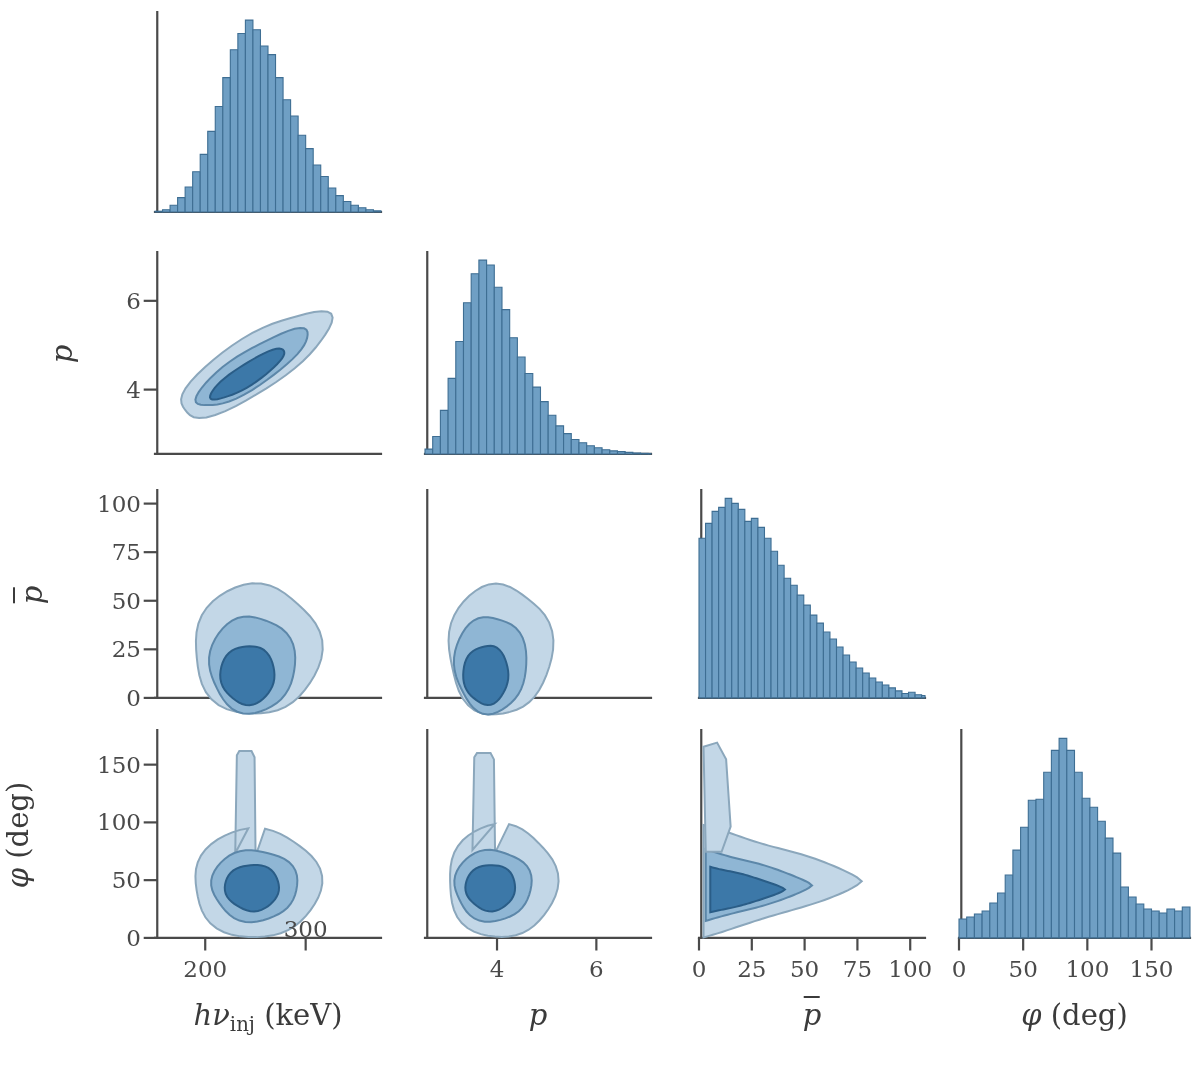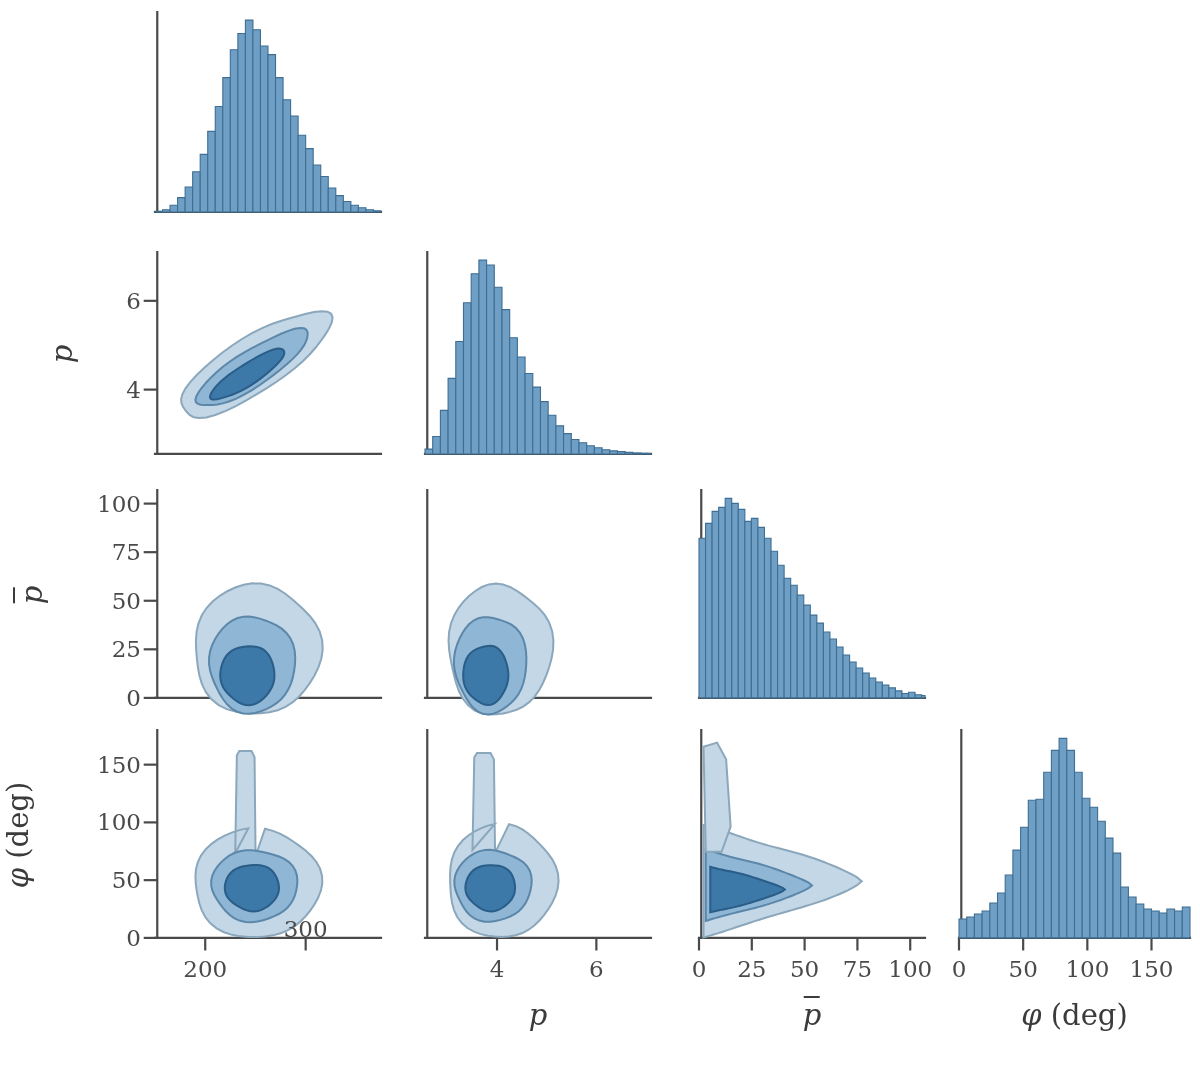--- a/index.html
+++ b/index.html
@@ -265,19 +265,20 @@
     <div class="ticklabel yt" style="left: auto; top: 300.825px; right: 1059px;">6</div>
     <div class="ticklabel yt" style="left: auto; top: 697.9px; right: 1059px;">0</div>
     <div class="ticklabel yt" style="left: auto; top: 649.325px; right: 1059px;">25</div>
     <div class="ticklabel yt" style="left: auto; top: 600.75px; right: 1059px;">50</div>
     <div class="ticklabel yt" style="left: auto; top: 552.176px; right: 1059px;">75</div>
     <div class="ticklabel yt" style="left: auto; top: 503.601px; right: 1059px;">100</div>
     <div class="ticklabel yt" style="left: auto; top: 937.9px; right: 1059px;">0</div>
     <div class="ticklabel yt" style="left: auto; top: 880.15px; right: 1059px;">50</div>
     <div class="ticklabel yt" style="left: auto; top: 822.4px; right: 1059px;">100</div>
     <div class="ticklabel yt" style="left: auto; top: 764.65px; right: 1059px;">150</div>
+    <div class="axlabel xl" style="left: 268px; top: 998px;">h<i>ν</i><span class="sub">inj</span> <span class="up">(keV)</span></div>
     <div class="axlabel xl" style="left: 538px; top: 998px;"><i>p</i></div>
     <div class="axlabel xl" style="left: 812px; top: 998px;"><span class="ovb"><i>p</i></span></div>
     <div class="axlabel xl" style="left: 1074.5px; top: 998px;"><i>φ</i> <span class="up">(deg)</span></div>
     <div class="axlabel yl" style="left: 62px; top: 354px; transform: translate(-50%, -50%) rotate(-90deg);"><i>p</i></div>
     <div class="axlabel yl" style="left: 32px; top: 595px; transform: translate(-50%, -50%) rotate(-90deg);"><span class="ovb"><i>p</i></span></div>
     <div class="axlabel yl" style="left: 18px; top: 835px; transform: translate(-50%, -50%) rotate(-90deg);"><i>φ</i> <span class="up">(deg)</span></div>
   </div>
 
 </body></html>

